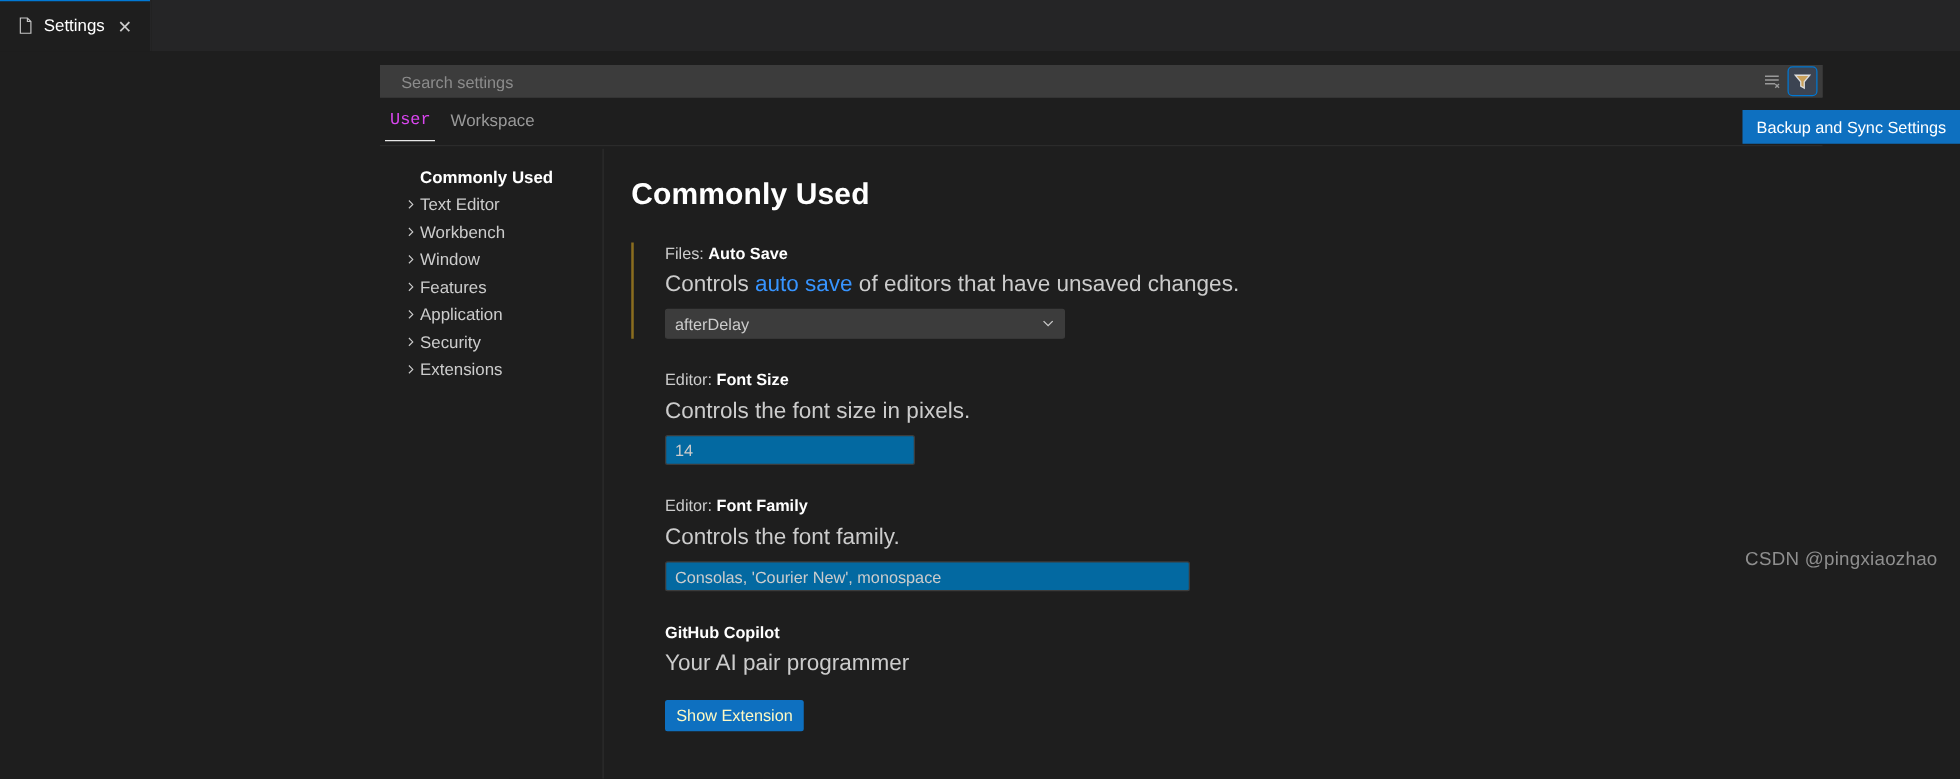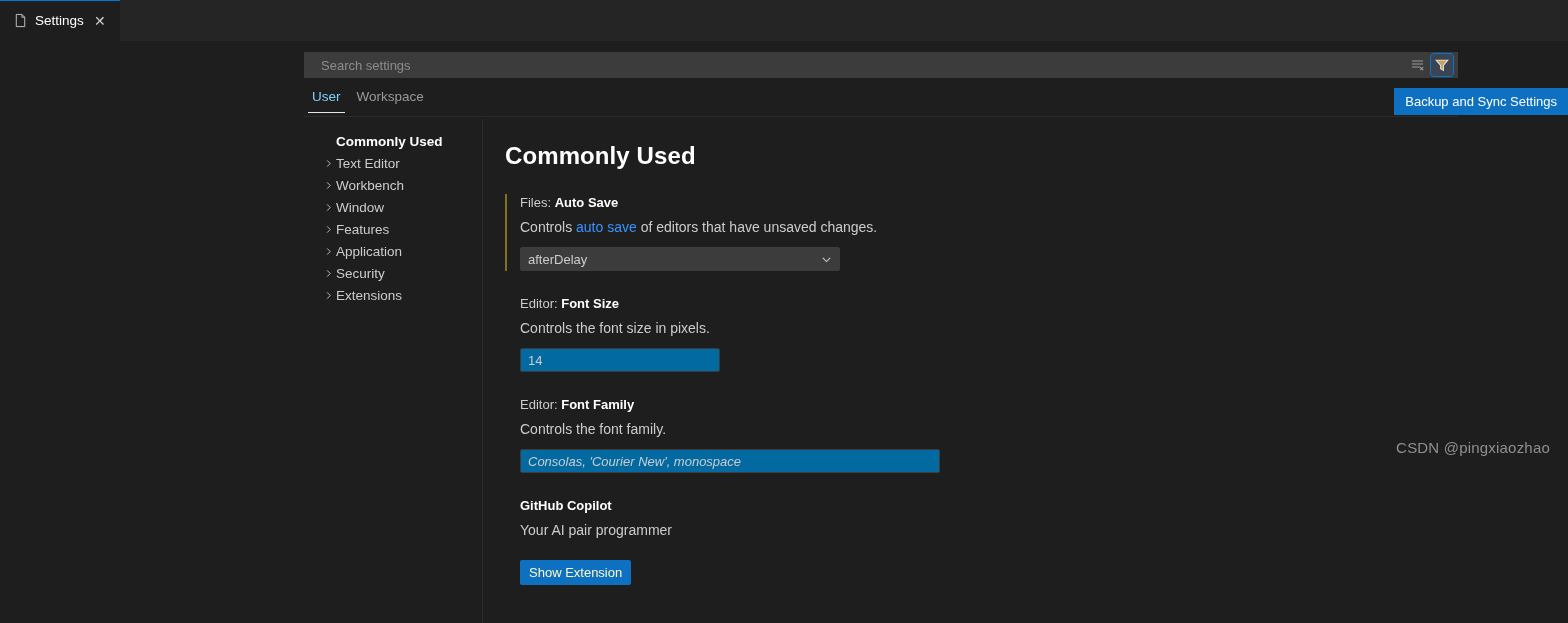--- a/index.html
+++ b/index.html
@@ -138,21 +138,21 @@
     align-items: flex-start;
   }
   .scope-tab {
     position: relative;
     padding: 0 8px 7px 8px;
     font-size: 13.5px;
     color: #9a9a9a;
     cursor: pointer;
     line-height: 19px;
   }
-  .scope-tab.active { color: #7dd3fc; }
+  .scope-tab.active { color: #d946ef; font-family: Liberation Mono, monospace; }
   .scope-tab.active::after {
     content: "";
     position: absolute;
     left: 4px; right: 4px; bottom: 0;
     height: 1px;
     background: #e7e7e7;
   }
 
   
   .sync-btn {
@@ -224,39 +224,39 @@
     font-size: 24px;
     font-weight: bold;
     color: #ffffff;
     margin-top: 23px;
     letter-spacing: 0.1px;
   }
 
   .setting {
     position: relative;
     margin-top: 24px;
-    padding-left: 15px;
+    padding-left: 27px;
   }
   .setting.modified::before {
     content: "";
     position: absolute;
     left: 0; top: 0; bottom: 0;
     width: 2px;
     background: #8a6d1f;
   }
   .setting-title {
     font-size: 13px;
     color: #cccccc;
     margin-bottom: 6px;
     line-height: 18px;
   }
   .setting-title b { color: #ffffff; font-weight: bold; }
   .setting-title .cat { font-weight: normal; color: #cccccc; }
   .setting-desc {
-    font-size: 14px;
+    font-size: 18px;
     color: #cccccc;
     line-height: 19px;
     margin-bottom: 10px;
   }
   .setting-desc a { color: #3794ff; text-decoration: none; cursor: pointer; }
 
   .select-wrap {
     position: relative;
     width: 320px;
     height: 24px;
@@ -289,21 +289,21 @@
     background: #0369a1;
     color: #cccccc;
     border: 1px solid #3c3c3c;
     border-radius: 2px;
     font-family: "Liberation Sans", sans-serif;
     font-size: 13px;
     padding: 0 7px;
     outline: none;
   }
   input.num { width: 200px; }
-  input.fam { width: 420px; font-style: italic; }
+  input.fam { width: 420px; }
 
   .ext-btn {
     margin-top: 10px;
     height: 25px;
     padding: 0 9px;
     background: #0e70c0;
     color: #fef9c3;
     border: none;
     border-radius: 2px;
     font-family: "Liberation Sans", sans-serif;

